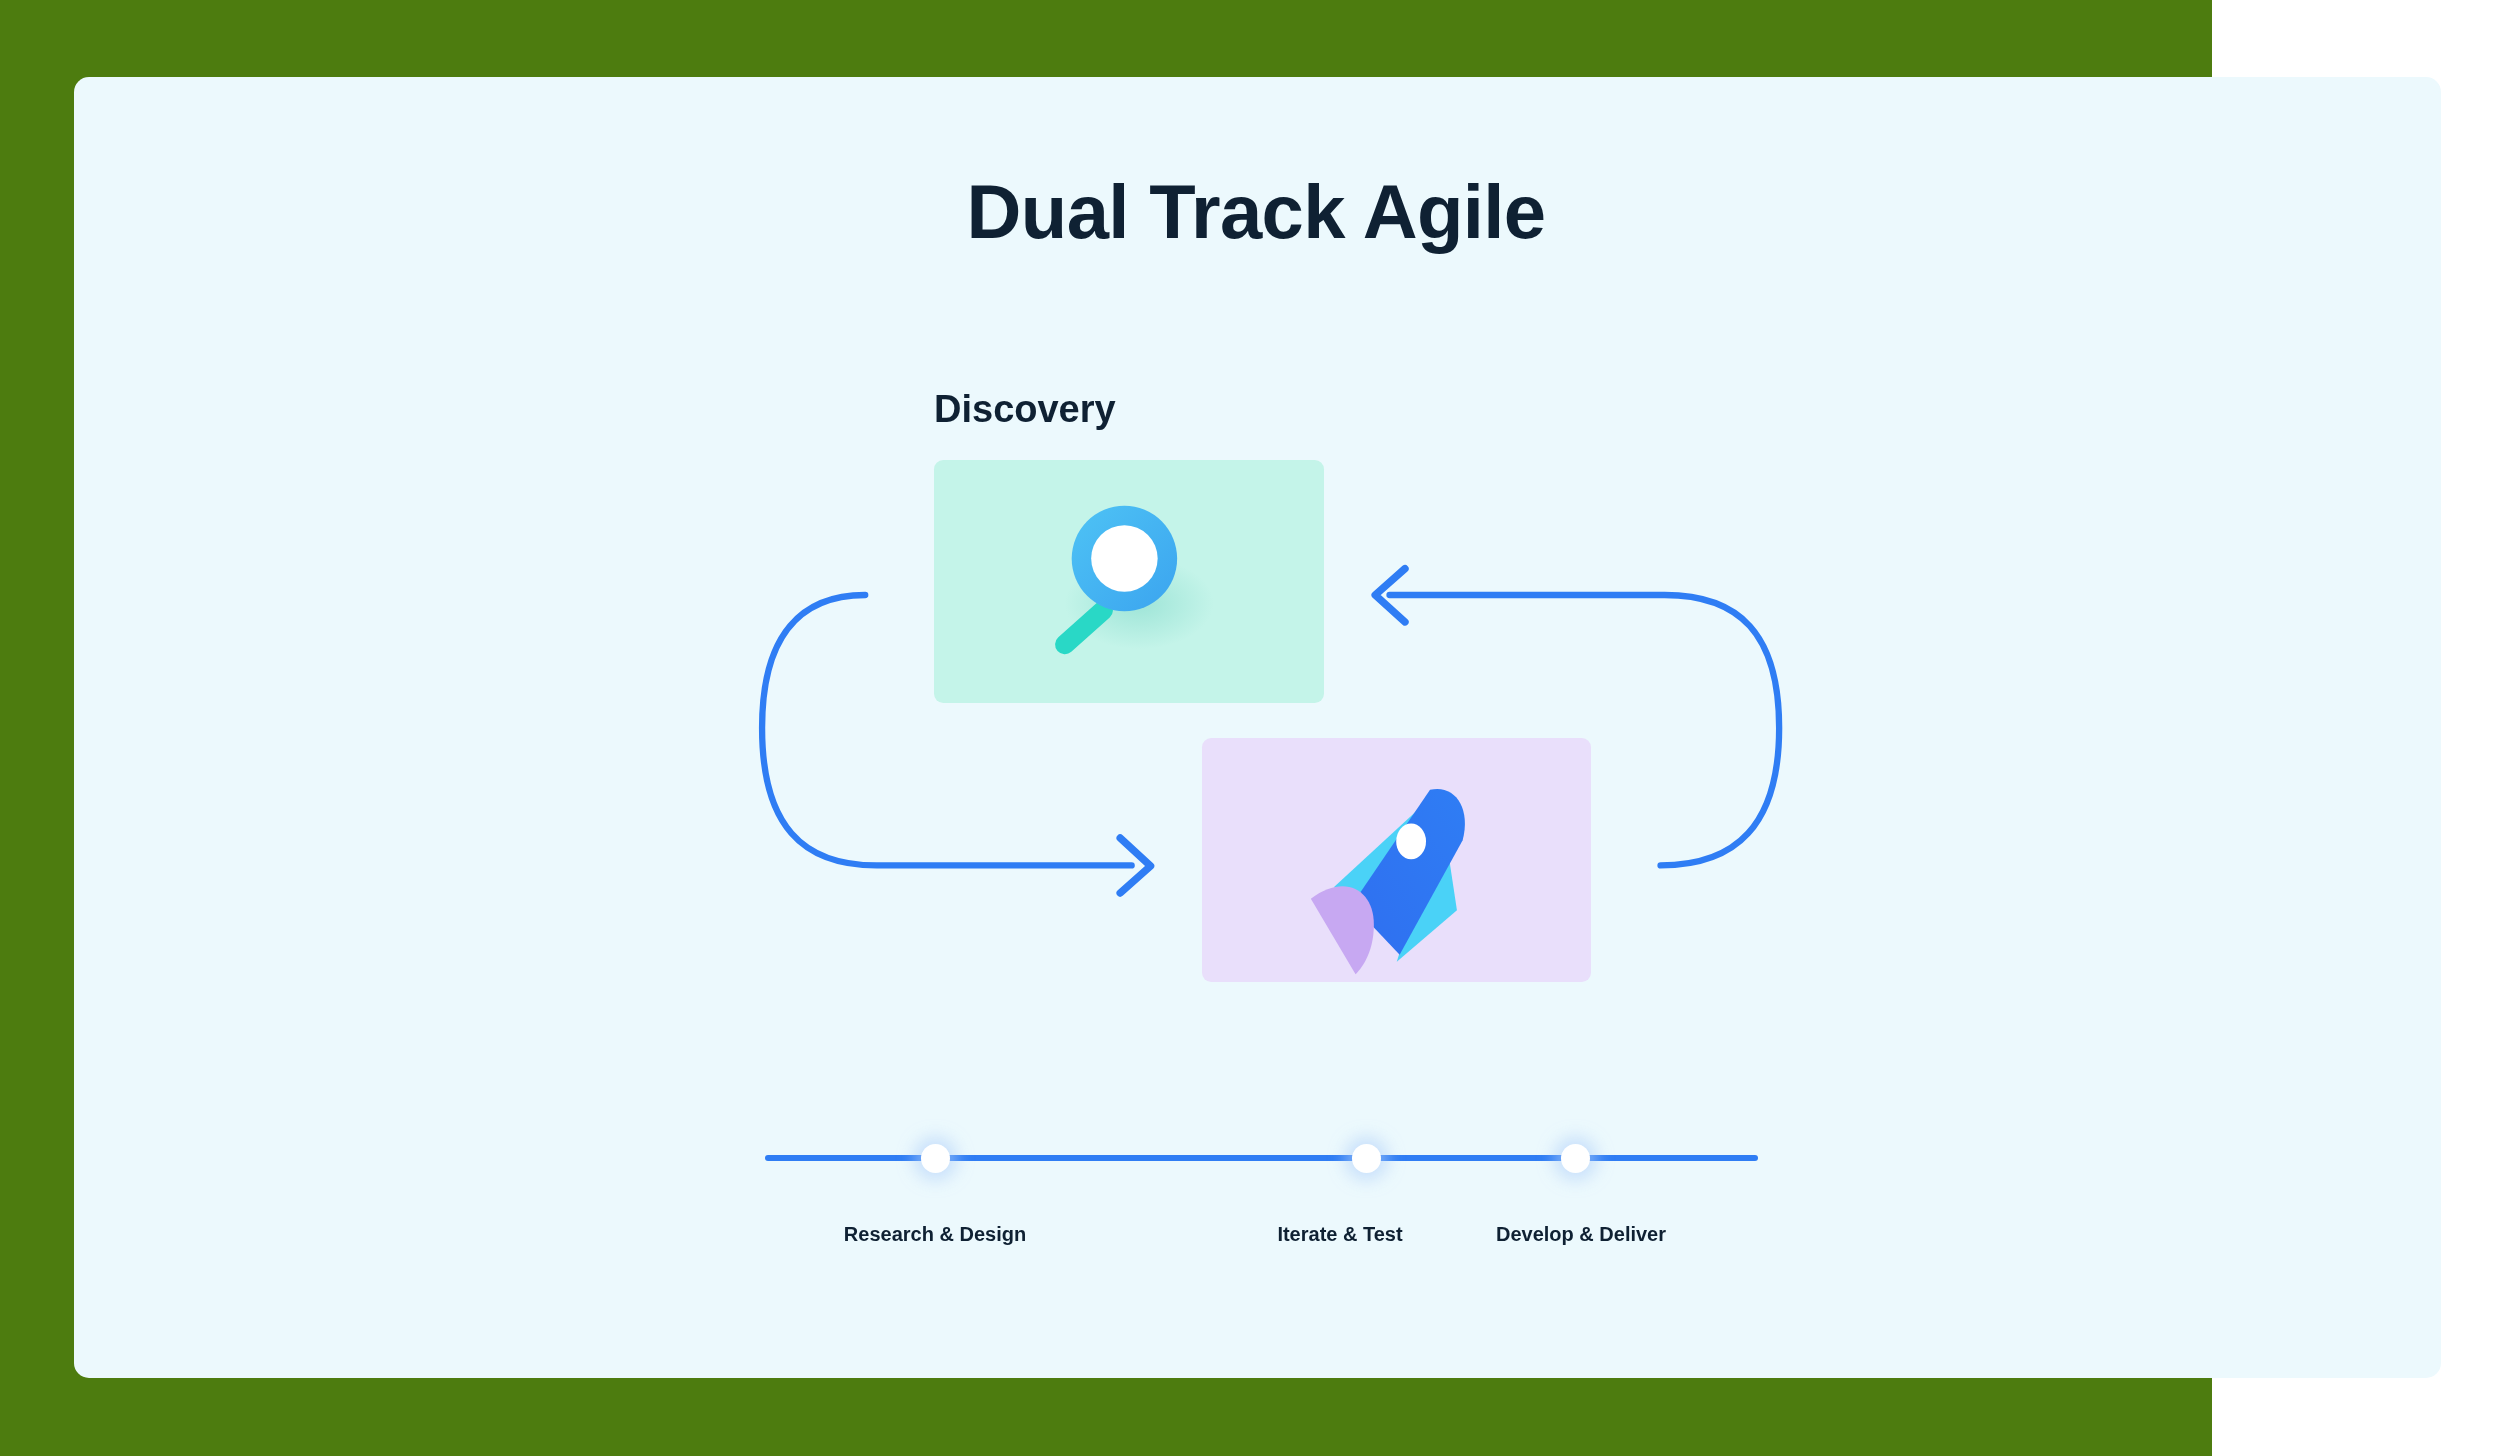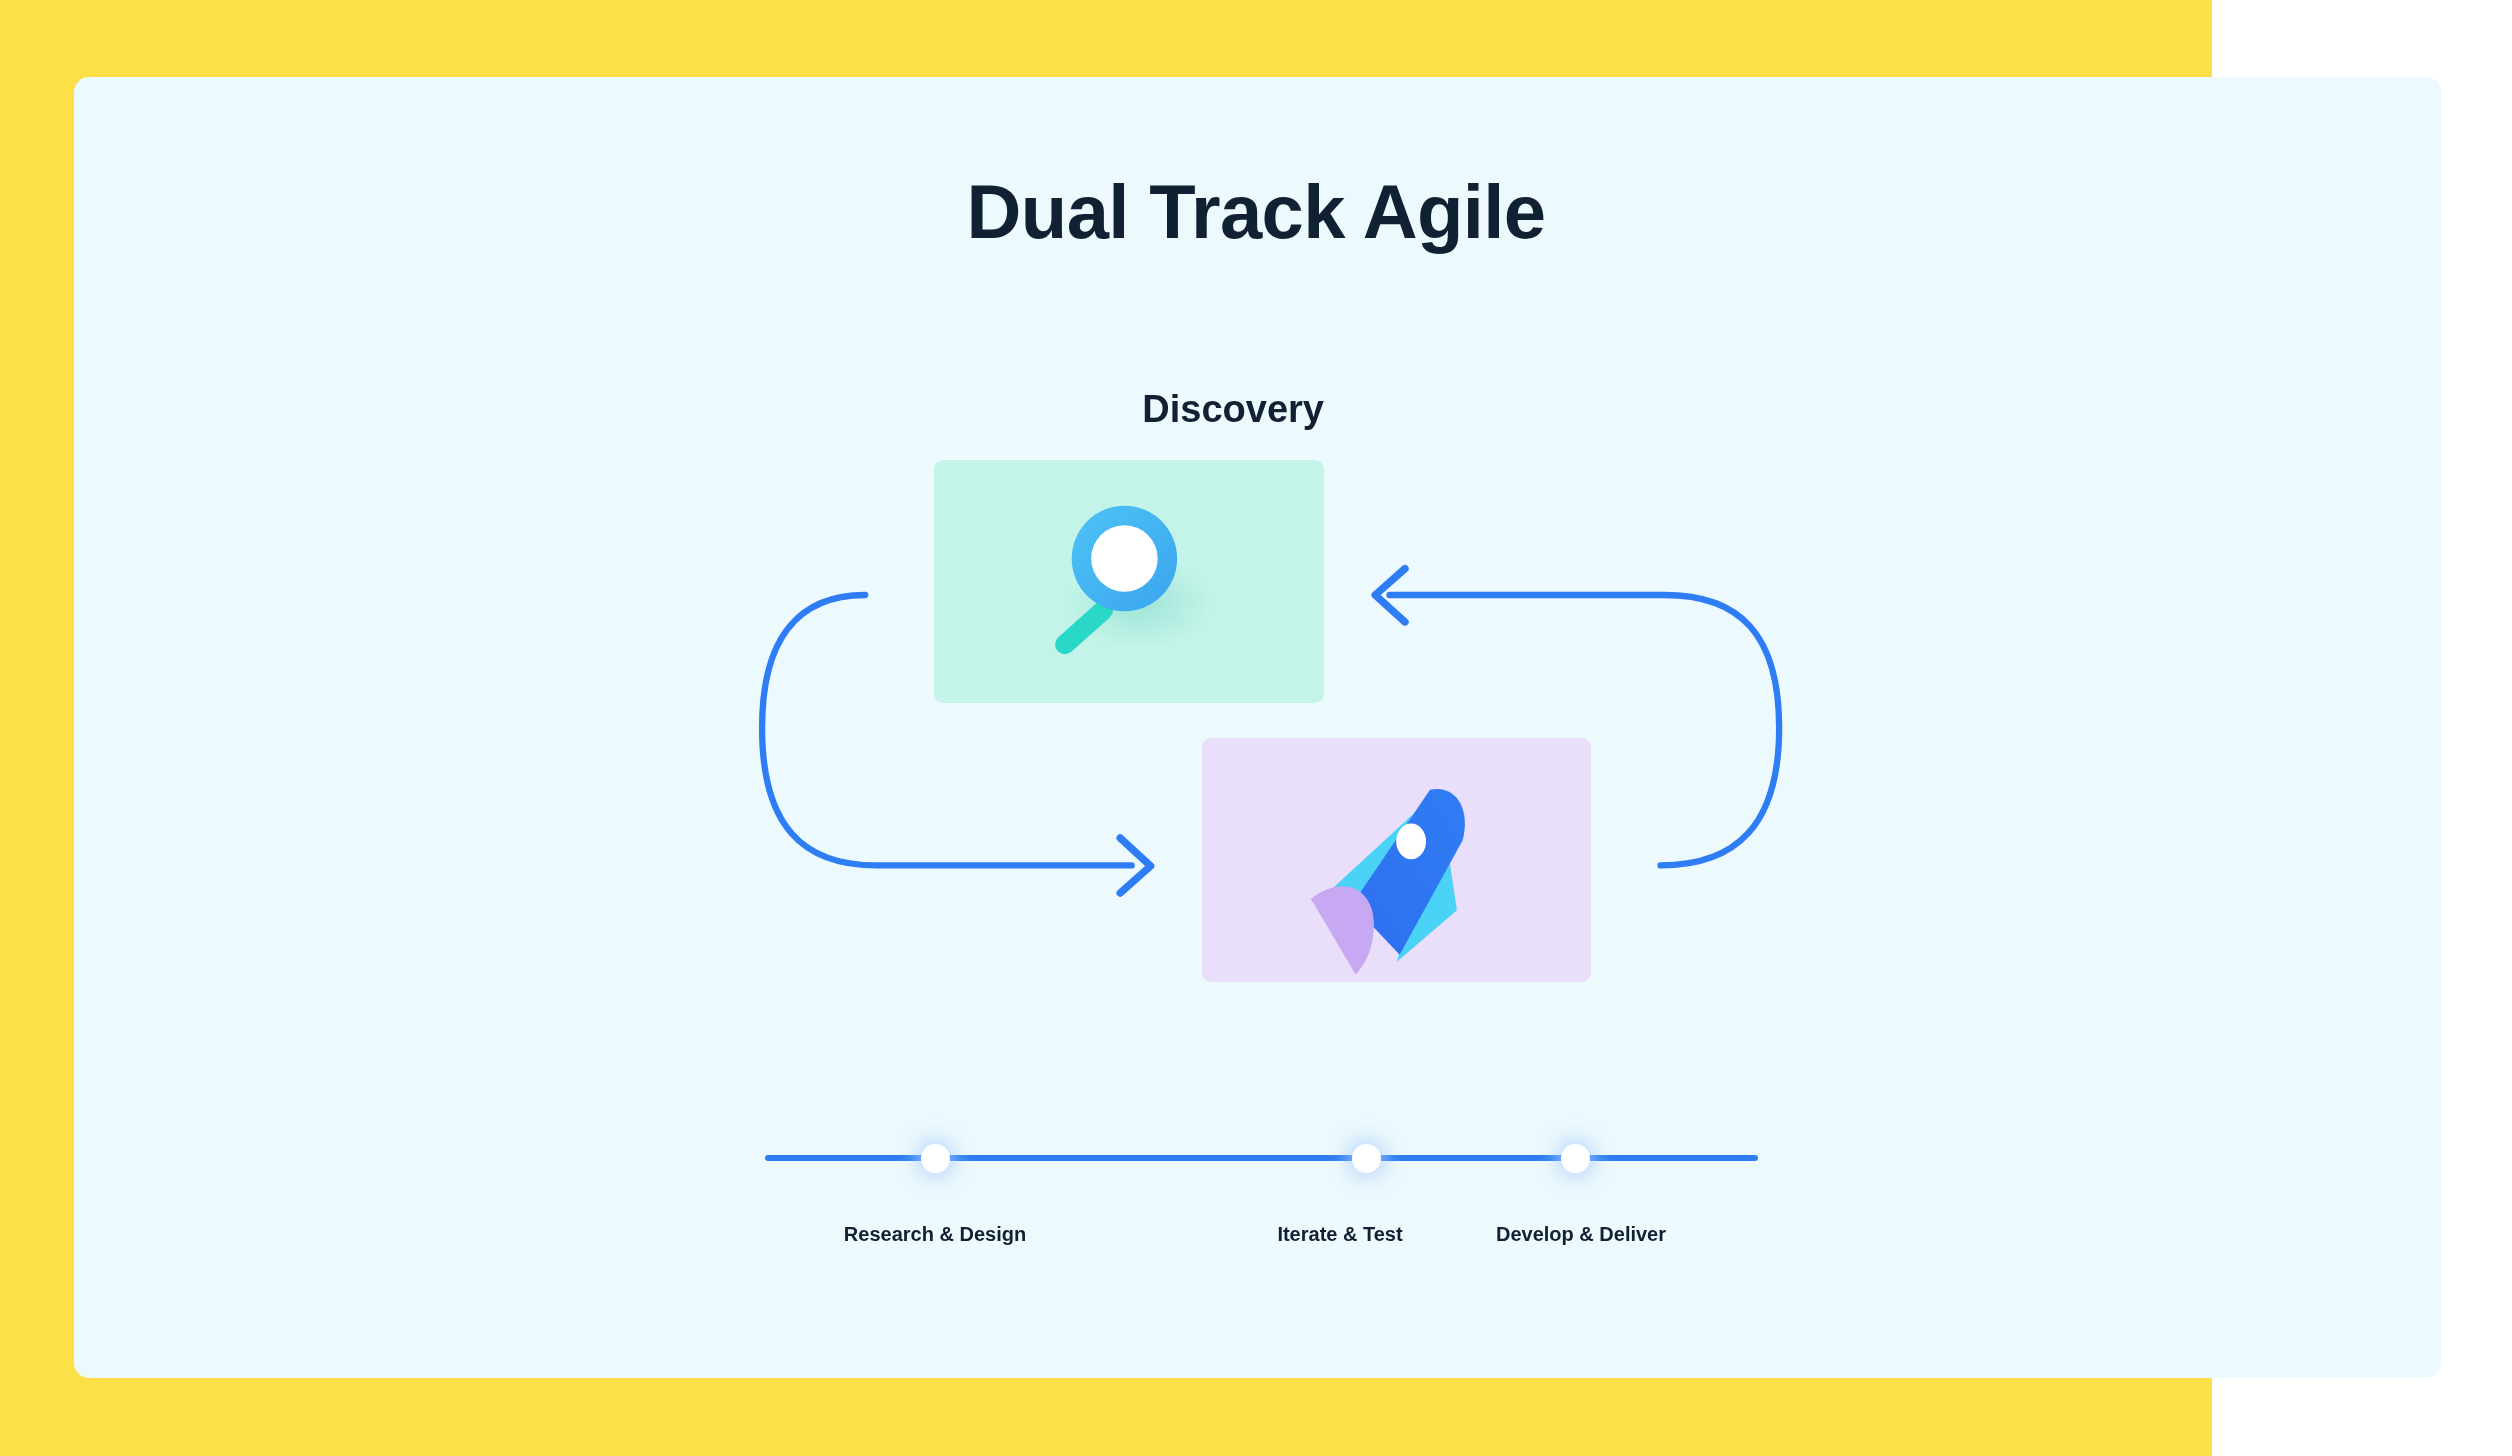--- a/index.html
+++ b/index.html
@@ -11,21 +11,21 @@
     width: 2512px;
     height: 1457px;
     font-family: "Liberation Sans", sans-serif;
     overflow: hidden;
   }
 
   #stage {
     position: relative;
     width: 2212px;
     height: 1457px;
-    background: #fde047;
+    background: #4d7c0f;
   }
 
   
   #panel {
     position: absolute;
     left: 74px;
     top: 77px;
     width: 2367px;
     height: 1301px;
     background: #ecf9fd;
@@ -52,21 +52,21 @@
     font-size: 38px;
     font-weight: 700;
     color: #0f2133;
     line-height: 1;
     white-space: nowrap;
   }
   #discovery-label {
     left: 934px;
     top: 390px;
     width: 390px;
-    text-align: right;
+    text-align: left;
   }
   #delivery-label {
     left: 1202px;
     top: 1007px;
     width: 390px;
     text-align: center;
   }
 
   
   .card {

